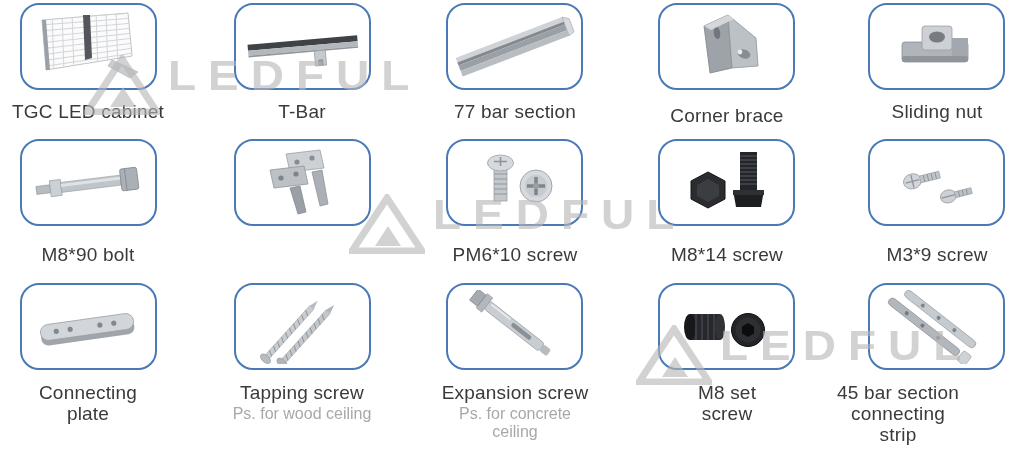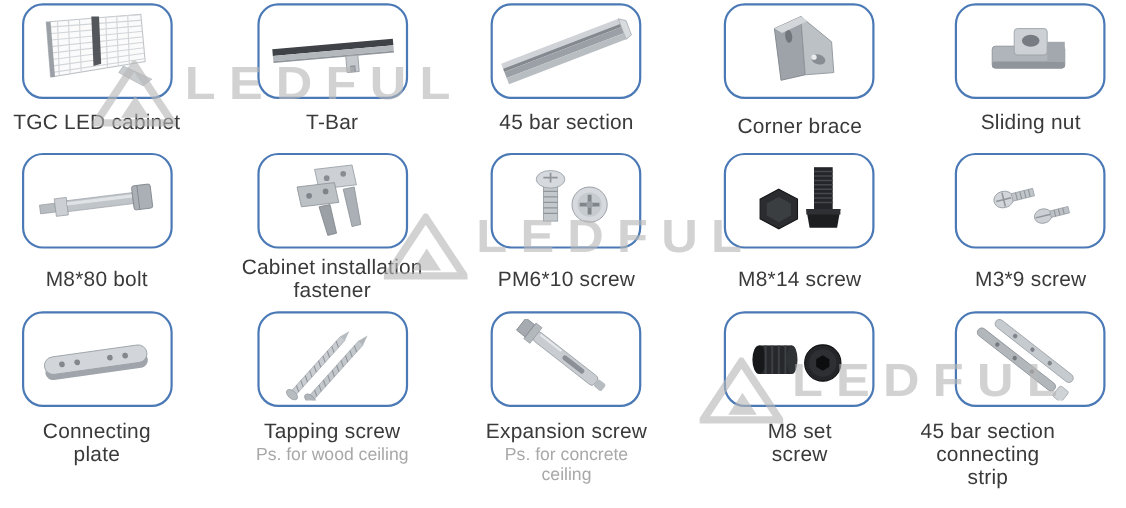--- a/index.html
+++ b/index.html
@@ -252,34 +252,31 @@
     </svg>
   </div>
 
   <div class="labelwrap r1" style="left:-12px">
     <div class="label">TGC LED cabinet</div>
   </div>
   <div class="labelwrap r1" style="left:202px">
     <div class="label">T-Bar</div>
   </div>
   <div class="labelwrap r1" style="left:415px">
-    <div class="label">45 bar section</div>
+    <div class="label">77 bar section</div>
   </div>
   <div class="labelwrap r1" style="left:627px;top:100px">
     <div class="label">Corner brace</div>
   </div>
   <div class="labelwrap r1" style="left:837px">
     <div class="label">Sliding nut</div>
   </div>
 
   <div class="labelwrap r2" style="left:-12px">
-    <div class="label">M8*80 bolt</div>
-  </div>
-  <div class="labelwrap r2" style="left:202px">
-    <div class="label">Cabinet installation fastener</div>
+    <div class="label">M8*90 bolt</div>
   </div>
   <div class="labelwrap r2" style="left:415px">
     <div class="label">PM6*10 screw</div>
   </div>
   <div class="labelwrap r2" style="left:627px">
     <div class="label">M8*14 screw</div>
   </div>
   <div class="labelwrap r2" style="left:837px">
     <div class="label">M3*9 screw</div>
   </div>

